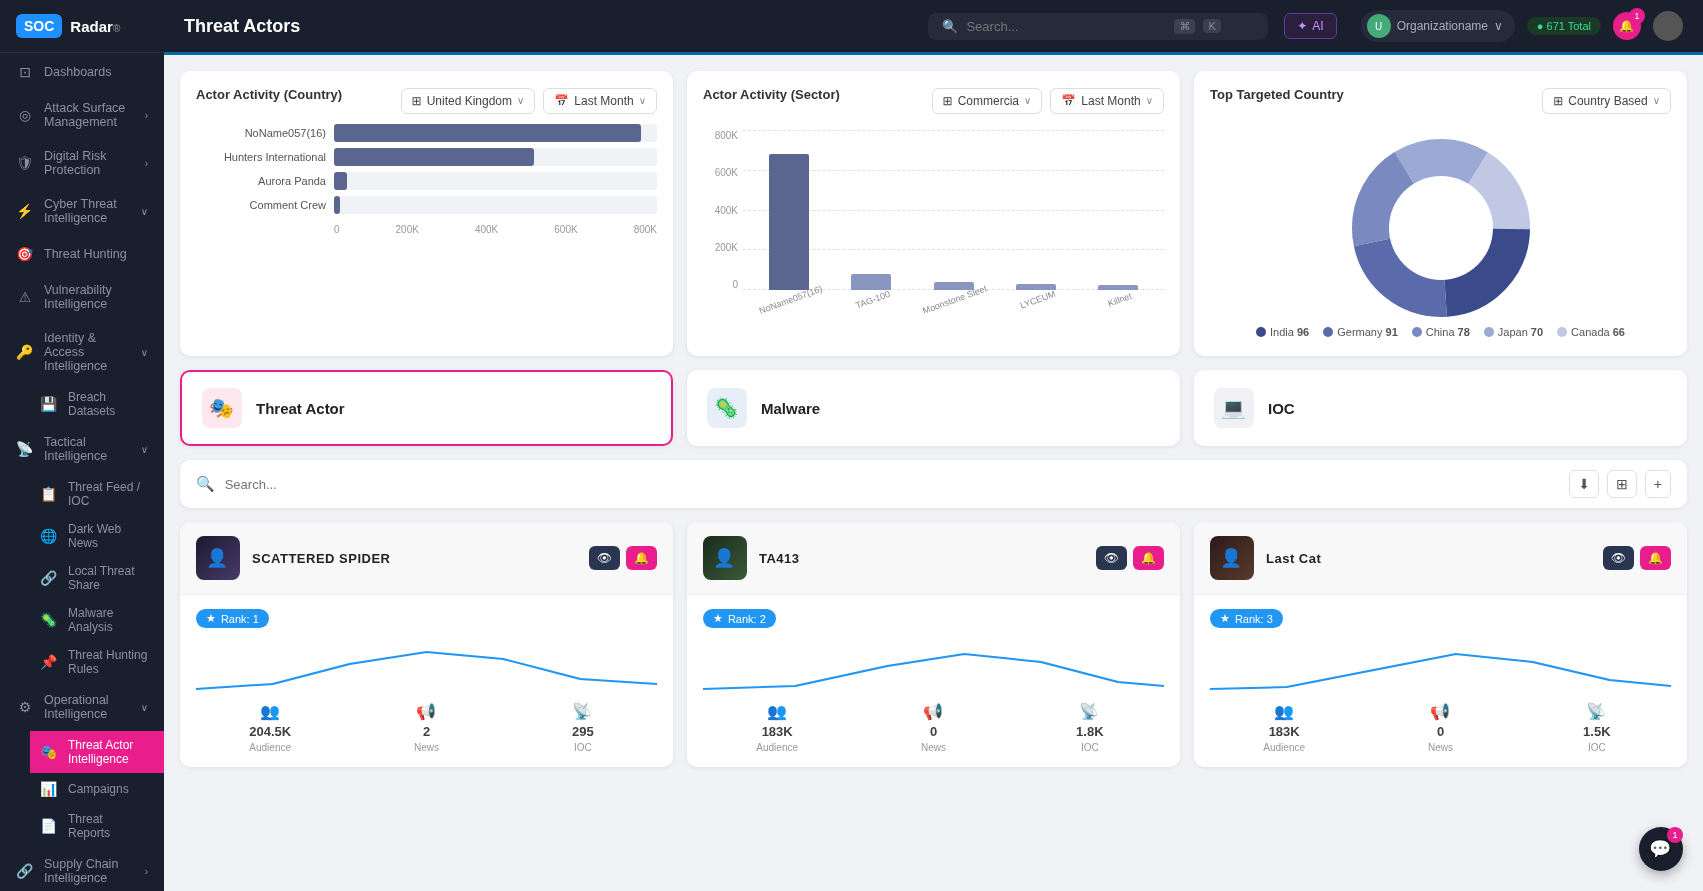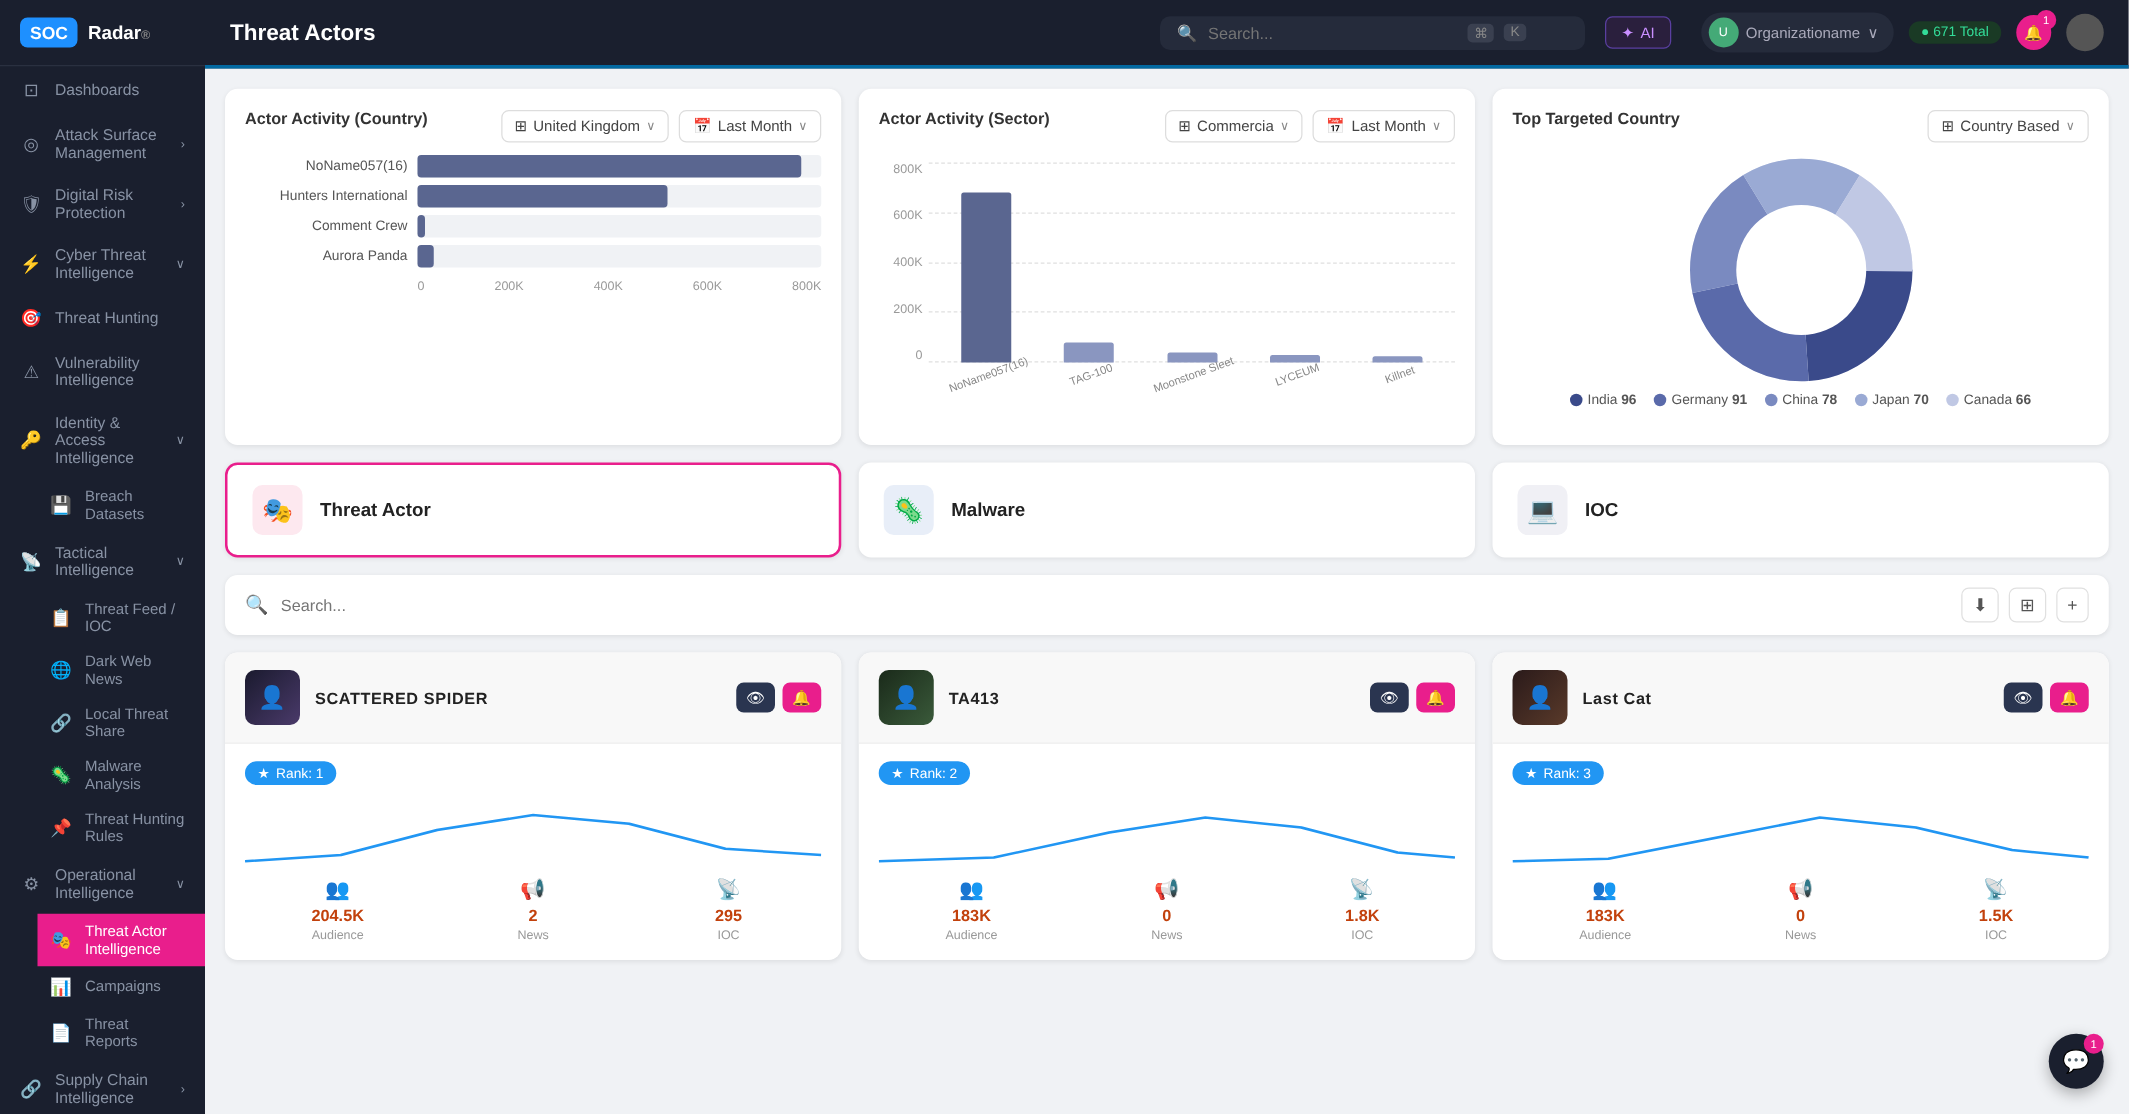--- a/index.html
+++ b/index.html
@@ -79,21 +79,21 @@
     .actor-action-btn { border-radius: 6px; padding: 5px 8px; border: none; cursor: pointer; color: #fff; font-size: 12px; }
     .actor-action-btn.eye { background: #2a3550; }
     .actor-action-btn.bell { background: #e91e8c; }
     .actor-body { padding: 14px 16px; }
     .rank-badge { background: #2196f3; color: #fff; border-radius: 12px; padding: 3px 10px; font-size: 11px; display: inline-flex; align-items: center; gap: 5px; margin-bottom: 8px; }
     .sparkline-wrap { height: 50px; margin: 8px 0; }
     .sparkline-wrap svg { width: 100%; height: 100%; }
     .actor-stats { display: grid; grid-template-columns: 1fr 1fr 1fr; gap: 8px; margin-top: 6px; }
     .actor-stat { display: flex; flex-direction: column; align-items: center; gap: 3px; }
     .actor-stat-icon { font-size: 16px; color: #bbb; }
-    .actor-stat-val { font-size: 13px; font-weight: 600; color: #c2410c; }
+    .actor-stat-val { font-size: 13px; font-weight: 600; color: #404040; }
     .actor-stat-label { font-size: 10px; color: #999; }
 
     
     ::-webkit-scrollbar { width: 6px; }
     ::-webkit-scrollbar-track { background: transparent; }
     ::-webkit-scrollbar-thumb { background: #ccc; border-radius: 3px; }
 
     
     .chat-bubble { position: fixed; bottom: 20px; right: 20px; width: 44px; height: 44px; background: #1a1f2e; border-radius: 50%; display: flex; align-items: center; justify-content: center; cursor: pointer; box-shadow: 0 4px 12px rgba(0,0,0,0.3); }
     .chat-bubble-badge { position: absolute; top: 0; right: 0; background: #e91e8c; color: #fff; border-radius: 50%; width: 16px; height: 16px; font-size: 9px; display: flex; align-items: center; justify-content: center; }
@@ -268,29 +268,29 @@
               <div class="bar-fill" style="width:95%"></div>
             </div>
           </div>
           <div class="bar-row">
             <span class="bar-label">Hunters International</span>
             <div class="bar-wrap">
               <div class="bar-fill" style="width:62%"></div>
             </div>
           </div>
           <div class="bar-row">
+            <span class="bar-label">Aurora Panda</span>
+            <div class="bar-wrap">
+              <div class="bar-fill" style="width:4%"></div>
+            </div>
+          </div>
+          <div class="bar-row">
             <span class="bar-label">Comment Crew</span>
             <div class="bar-wrap">
               <div class="bar-fill" style="width:2%"></div>
-            </div>
-          </div>
-          <div class="bar-row">
-            <span class="bar-label">Aurora Panda</span>
-            <div class="bar-wrap">
-              <div class="bar-fill" style="width:4%"></div>
             </div>
           </div>
           <div class="bar-axis">
             <span>0</span>
             <span>200K</span>
             <span>400K</span>
             <span>600K</span>
             <span>800K</span>
           </div>
         </div>
@@ -352,21 +352,21 @@
             <div style="flex:1;text-align:center;font-size:9px;color:#888;transform:rotate(-20deg);transform-origin:top center;">NoName057(16)</div>
             <div style="flex:1;text-align:center;font-size:9px;color:#888;transform:rotate(-20deg);transform-origin:top center;">TAG-100</div>
             <div style="flex:1;text-align:center;font-size:9px;color:#888;transform:rotate(-20deg);transform-origin:top center;">Moonstone Sleet</div>
             <div style="flex:1;text-align:center;font-size:9px;color:#888;transform:rotate(-20deg);transform-origin:top center;">LYCEUM</div>
             <div style="flex:1;text-align:center;font-size:9px;color:#888;transform:rotate(-20deg);transform-origin:top center;">Killnet</div>
           </div>
         </div>
       </div>
 
       <div class="card">
-        <div style="display:flex;align-items:center;justify-content:space-between;margin-bottom:12px;">
+        <div style="display:flex;align-items:center;justify-content:space-between;margin-bottom:24px;">
           <span class="card-title">Top Targeted Country</span>
           <button class="filter-btn">
             <span>⊞</span>
             <span>Country Based</span>
             <span class="chevron-d">∨</span>
           </button>
         </div>
         <div style="display:flex;justify-content:center;">
           <svg width="200" height="180" viewBox="0 0 200 180">
 

